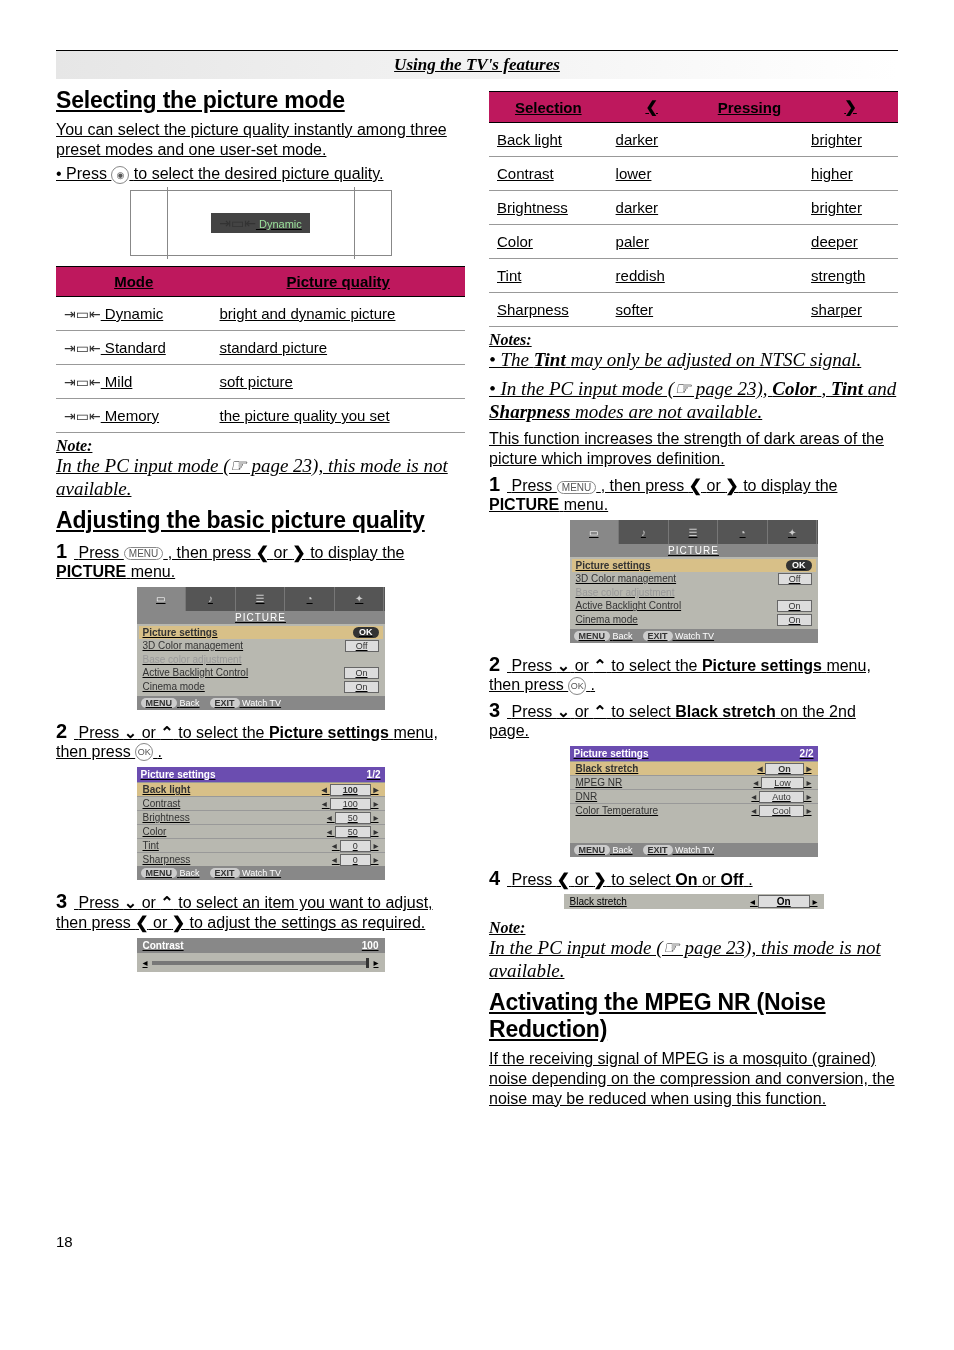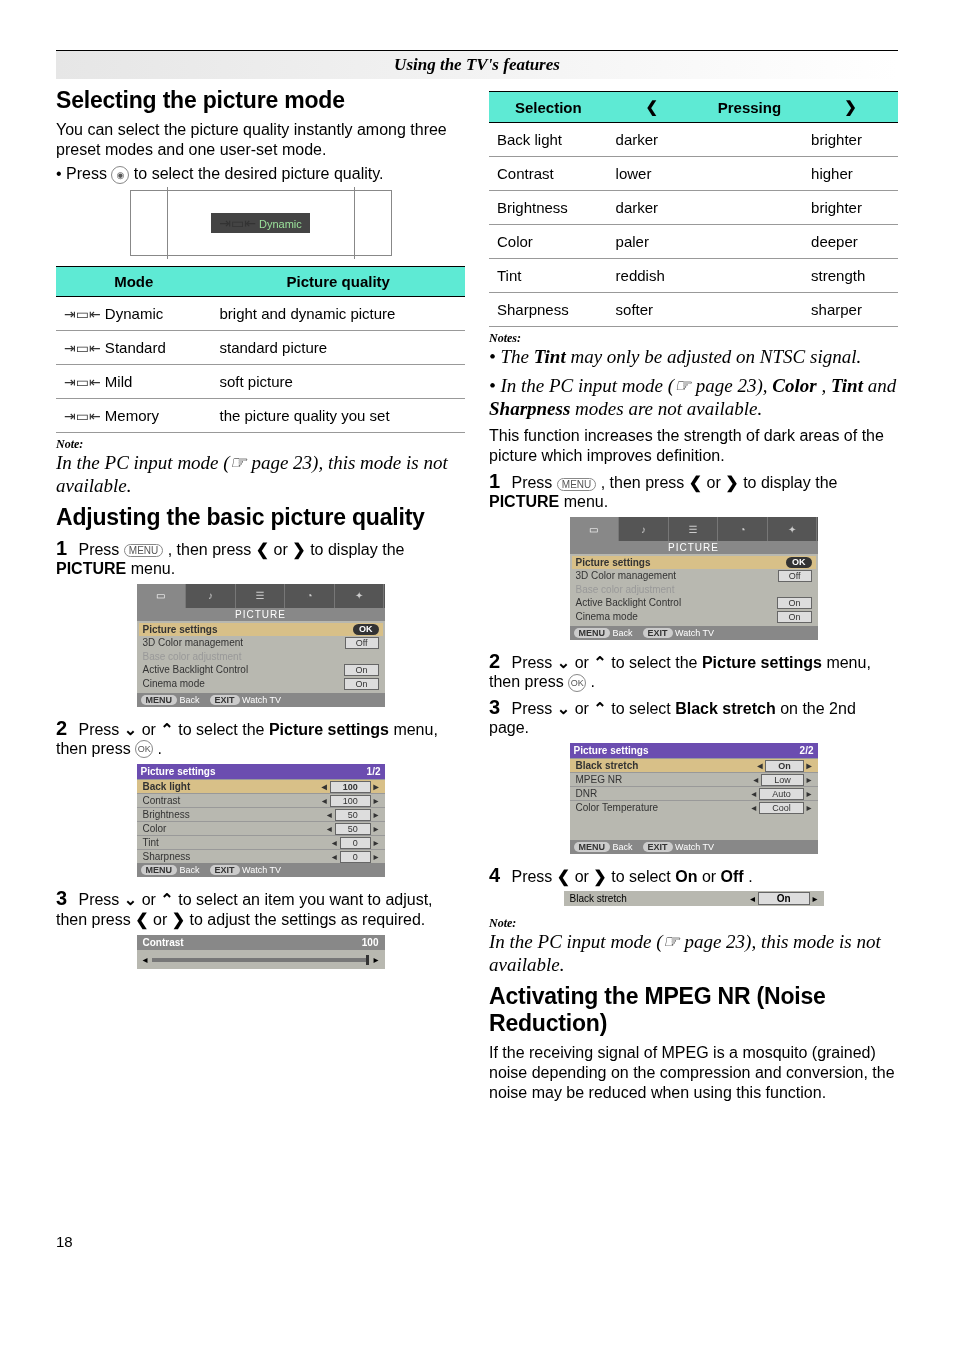--- a/index.html
+++ b/index.html
@@ -9,20 +9,21 @@
     font-family: Arial, Helvetica, sans-serif;
     color: #000;
     width: 954px;
   }
   .page {
     width: 954px;
     height: 1278px;
     position: relative;
     box-sizing: border-box;
     padding: 50px 56px 8px 56px;
+    text-decoration: underline;
   }
   .section-header {
     font-style: italic;
     font-weight: bold;
     text-align: center;
     background: linear-gradient(to right, #e6e6e6 0%, #fff 100%);
     border-top: 1px solid #000;
     padding: 4px 0;
     font-size: 17px;
     margin-bottom: 6px;
@@ -45,21 +46,21 @@
   }
   p.body {
     font-size: 16px;
     line-height: 1.25;
     margin: 0 0 4px 0;
   }
   .note-label {
     font-family: "Times New Roman", serif;
     font-style: italic;
     font-weight: bold;
-    font-size: 12px;
+    font-size: 16px;
     margin: 2px 0 0 0;
   }
   .note-text {
     font-family: "Times New Roman", serif;
     font-style: italic;
     font-size: 19px;
     line-height: 1.2;
     margin: 0 0 6px 0;
   }
   .stepnum {
@@ -77,21 +78,21 @@
   }
 
   
   table.data {
     border-collapse: collapse;
     width: 100%;
     font-size: 15px;
     margin: 6px 0 4px 0;
   }
   table.data th {
-    background: #5eead4;
+    background: #be185d;
     border-top: 1px solid #000;
     border-bottom: 1px solid #000;
     padding: 6px 8px;
     font-weight: bold;
     text-align: center;
   }
   table.data td {
     border-bottom: 1px solid #999;
     padding: 8px 8px;
   }

